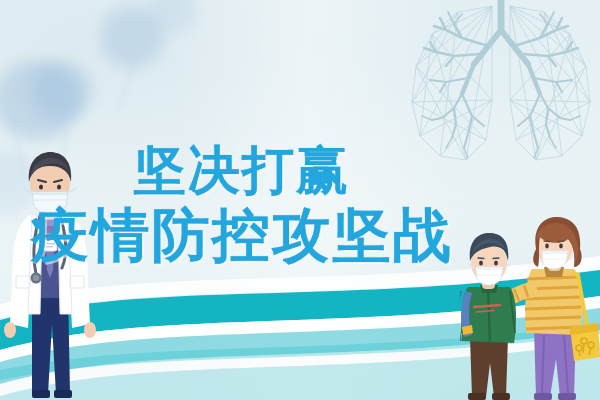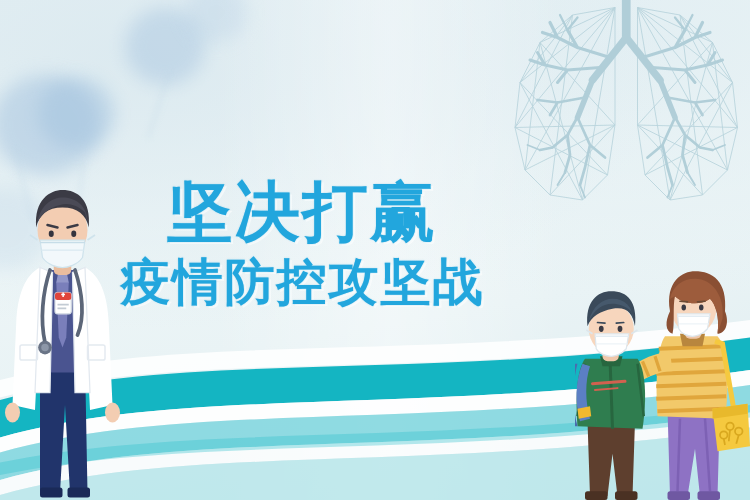--- a/index.html
+++ b/index.html
@@ -36,21 +36,21 @@
     color:#22a6dd;
     font-weight:bold;
     letter-spacing:.04em;
     line-height:1.0;
     white-space:nowrap;
     text-shadow:
       0 0 1px rgba(34,166,221,.55),
       2px 2px 0 rgba(255,255,255,.55);
   }
   #hl1{font-size:52px;margin-bottom:10px;}
-  #hl2{font-size:40px;}
+  #hl2{font-size:58px;}
 
   
   .figure{position:absolute;}
   #doctor{left:2px;bottom:0;width:96px;height:262px;}
   #family{right:0px;bottom:0;width:140px;height:185px;}
 
   
   .lightband{
     position:absolute;top:0;height:400px;
     background:linear-gradient(90deg,rgba(255,255,255,0) 0%,rgba(255,255,255,.38) 50%,rgba(255,255,255,0) 100%);

